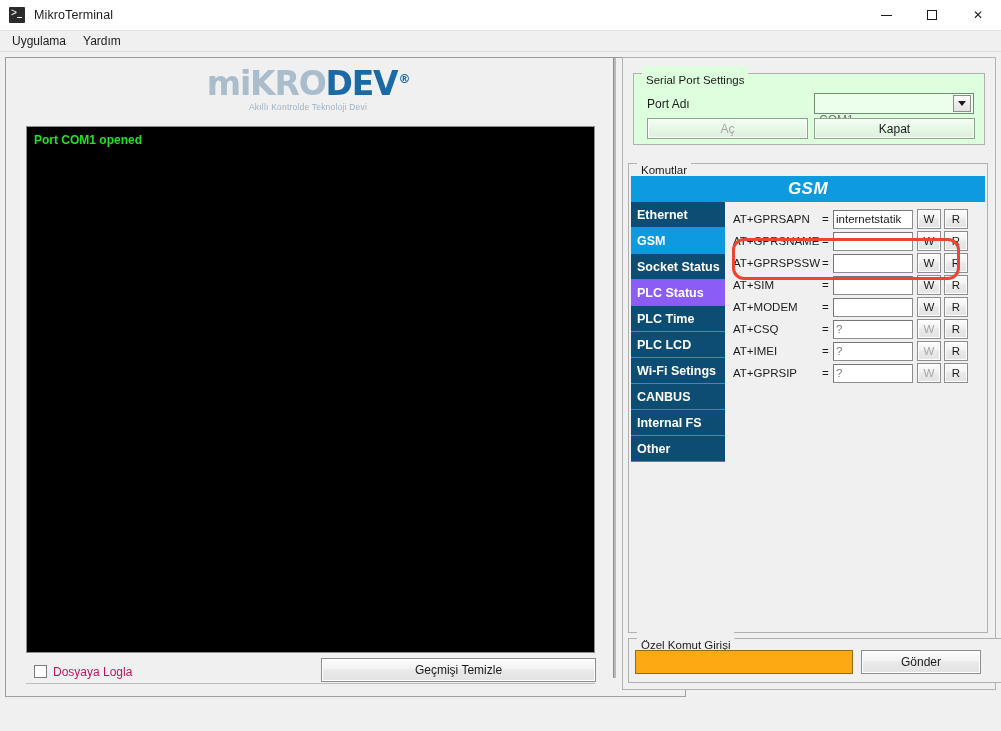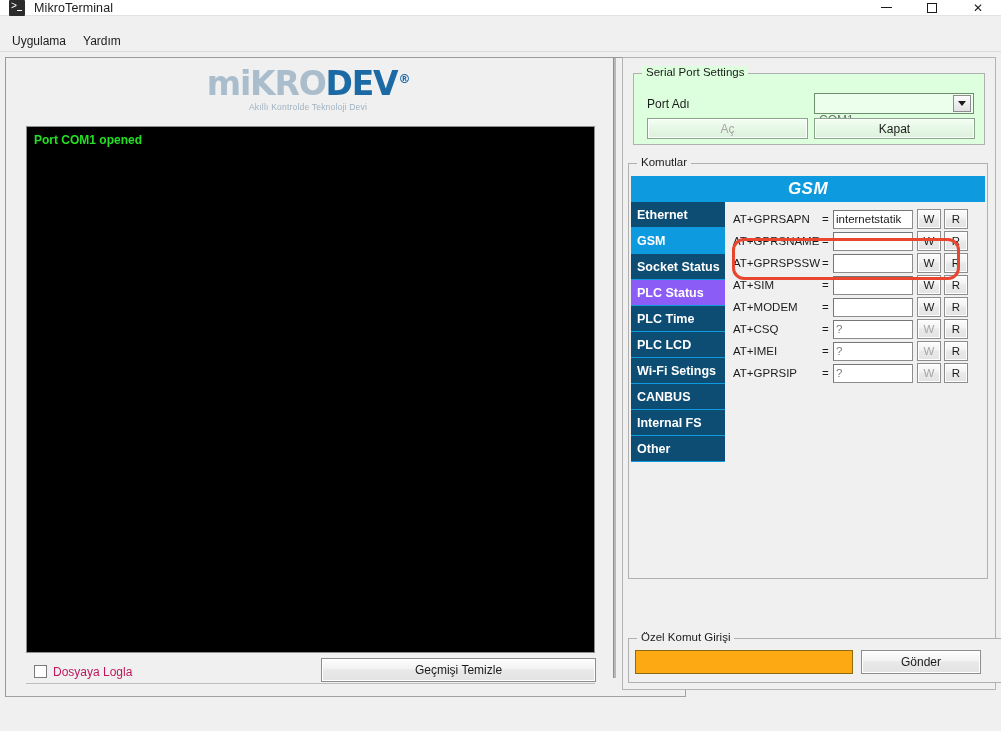--- a/index.html
+++ b/index.html
@@ -9,21 +9,21 @@
     width: 1001px; height: 731px;
     overflow: hidden;
     background: #f0f0f0;
     font-family: "Liberation Sans", sans-serif;
     -webkit-font-smoothing: antialiased;
   }
 
   
   .titlebar {
     position: absolute; left: 0; top: 0;
-    width: 1001px; height: 16px;
+    width: 1001px; height: 31px;
     background: #ffffff;
     border-bottom: 1px solid #e2e2e2;
     display: flex; align-items: center;
   }
   .title-icon {
     width: 16px; height: 16px;
     margin-left: 9px; margin-right: 9px;
     background: #2b2b2b;
     border-radius: 1px;
     position: relative;
@@ -187,21 +187,21 @@
 
   
   .groupbox {
     position: absolute;
     border: 1px solid #b0b0b0;
   }
   .groupbox > .gb-title {
     position: absolute;
     top: -8px; left: 8px;
     background: inherit;
-    padding: 0 4px;
+    padding: 8px 4px;
     font-size: 11.5px;
     color: #1b1b1b;
     white-space: nowrap;
   }
 
   
   .gb-serial {
     left: 10px; top: 15px;
     width: 352px; height: 72px;
     background: #ddffdd;
@@ -250,21 +250,21 @@
   .sp-btn-kapat {
     position: absolute; left: 180px; top: 44px;
     width: 161px; height: 21px;
     background: linear-gradient(180deg,#f3fff3 0%,#e6f7e6 50%,#ddefdd 100%);
     border: 1px solid #8aa68a;
   }
 
   
   .gb-komutlar {
     left: 5px; top: 105px;
-    width: 360px; height: 416px;
+    width: 360px; height: 470px;
     background: #f0f0f0;
   }
   .gb-komutlar .gb-title { background: #f0f0f0; }
 
   .cmd-header {
     position: absolute;
     left: 2px; top: 12px;
     width: 354px; height: 26px;
     background: #0e9ade;
     display: flex; align-items: center; justify-content: center;

